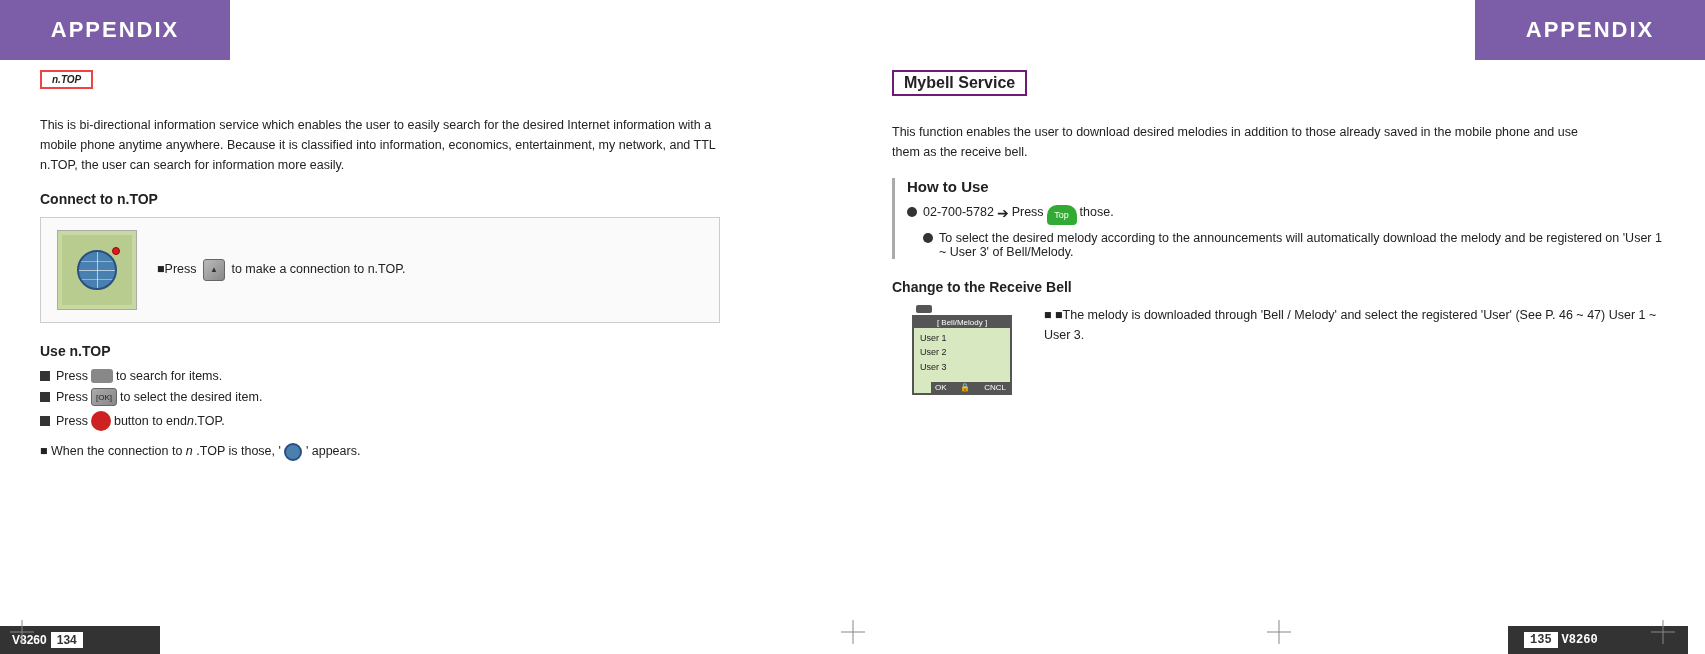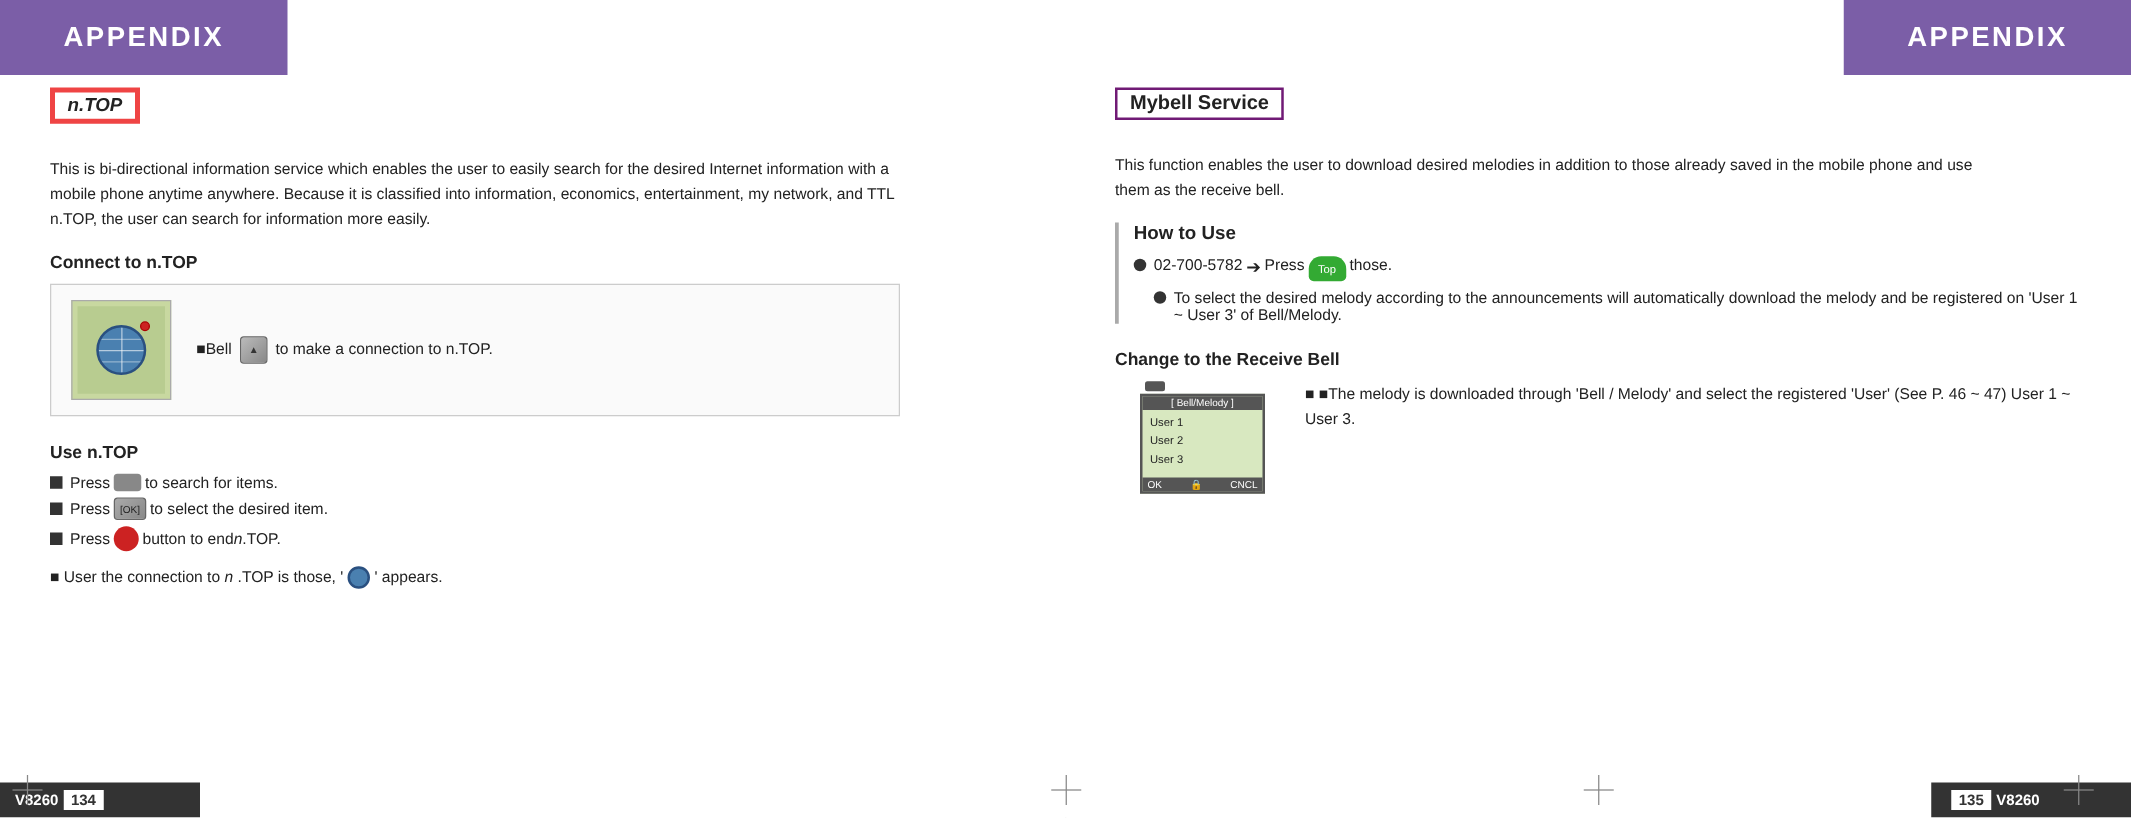--- a/index.html
+++ b/index.html
@@ -68,24 +68,24 @@
     }
 
     .right-content {
       padding: 70px 40px 20px 40px;
       height: 100%;
     }
 
     
     .section-title-box {
       display: inline-block;
-      border: 4px solid #ef4444;
+      border: 2px solid #ef4444;
       padding: 2px 10px;
       margin-bottom: 12px;
-      font-size: 15px;
+      font-size: 10px;
       font-weight: bold;
       font-style: italic;
     }
 
     .section-title-plain {
       display: inline-block;
       border: 2px solid #701a75;
       padding: 2px 10px;
       margin-bottom: 12px;
       font-size: 16px;
@@ -300,20 +300,21 @@
       line-height: 1.6;
     }
 
     .phone-display-footer {
       background: #555;
       color: #fff;
       font-size: 8px;
       padding: 1px 4px;
       display: flex;
       justify-content: space-between;
+      margin-left: 17px;
     }
 
     .change-section {
       display: flex;
       align-items: flex-start;
       margin-top: 8px;
     }
 
     
     .crosshair {
@@ -444,21 +445,21 @@
                 <div style="position:absolute; left:50%; top:0; width:1px; height:100%; background:rgba(255,255,255,0.6);"></div>
                 <div style="position:absolute; top:25%; left:0; width:100%; height:1px; background:rgba(255,255,255,0.4);"></div>
                 <div style="position:absolute; top:75%; left:0; width:100%; height:1px; background:rgba(255,255,255,0.4);"></div>
               </div>
 
               <div style="position:absolute; top:12px; right:12px; width:8px; height:8px; border-radius:50%; background:#cc2222; border:1px solid #aa0000;"></div>
             </div>
           </div>
 
           <div class="connect-text">
-            <span>■Bell </span>
+            <span>■Press </span>
             <span class="btn-nav-icon" style="display:inline-block; width:22px; height:22px; background:linear-gradient(135deg,#bbb,#888); border:1px solid #666; border-radius:3px; vertical-align:middle;"></span>
             <span> to make a connection to n.TOP.</span>
           </div>
         </div>
       </div>
 
       <div class="use-section">
         <div class="subsection-title">Use n.TOP</div>
 
         <div class="use-row">
@@ -480,21 +481,21 @@
           <span>Press </span>
           <span class="btn-red-circle"></span>
           <span> button to end </span>
           <span style="font-style:italic;">n</span>
           <span>.TOP.</span>
         </div>
       </div>
 
       <div style="margin-top:12px; font-size:12.5px;">
         <span>■</span>
-        <span>User the connection to </span>
+        <span>When the connection to </span>
         <span style="font-style:italic;">n</span>
         <span>.TOP is those, '</span>
         <span style="display:inline-block; width:18px; height:18px; border-radius:50%; background:#4a80b0; border:2px solid #2a5080; vertical-align:middle;"></span>
         <span>' appears.</span>
       </div>
 
     </div>
 
     <div class="bottom-bar" style="left:0; width:160px;">
       <span class="page-num-text">V8260</span>
@@ -564,21 +565,21 @@
 
           <div style="font-size:12.5px; line-height:1.6;">
             <span>■</span>
             <span>■The melody  is downloaded  through 'Bell / Melody' and select  the registered  'User' (See P. 46 ~ 47) User 1 ~ User 3.</span>
           </div>
         </div>
       </div>
 
     </div>
 
-    <div class="bottom-bar-right" style="right:0; width:160px;">
+    <div class="bottom-bar-right" style="right:17px; width:180px;font-family:Liberation Mono, monospace;">
       <span class="page-num-box">135</span>
       <span class="page-num-text">V8260</span>
     </div>
 
     <div class="crosshair" style="position:absolute; bottom:10px; right:30px;"></div>
 
     <div class="crosshair" style="position:absolute; bottom:10px; left:50%; transform:translateX(-50%);"></div>
   </div>
 
   <div class="crosshair" style="position:absolute; bottom:10px; left:50%; transform:translateX(-50%);"></div>

